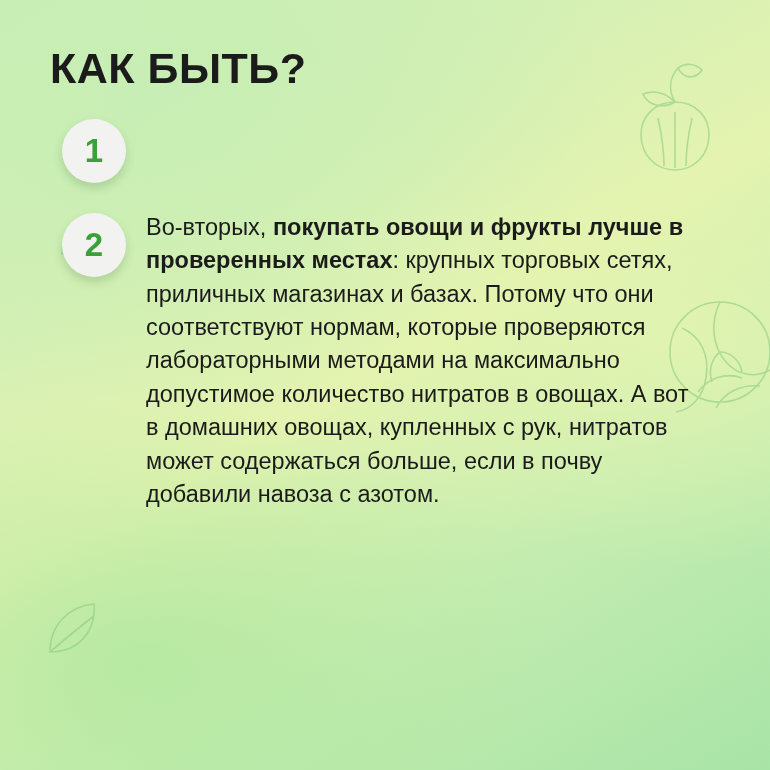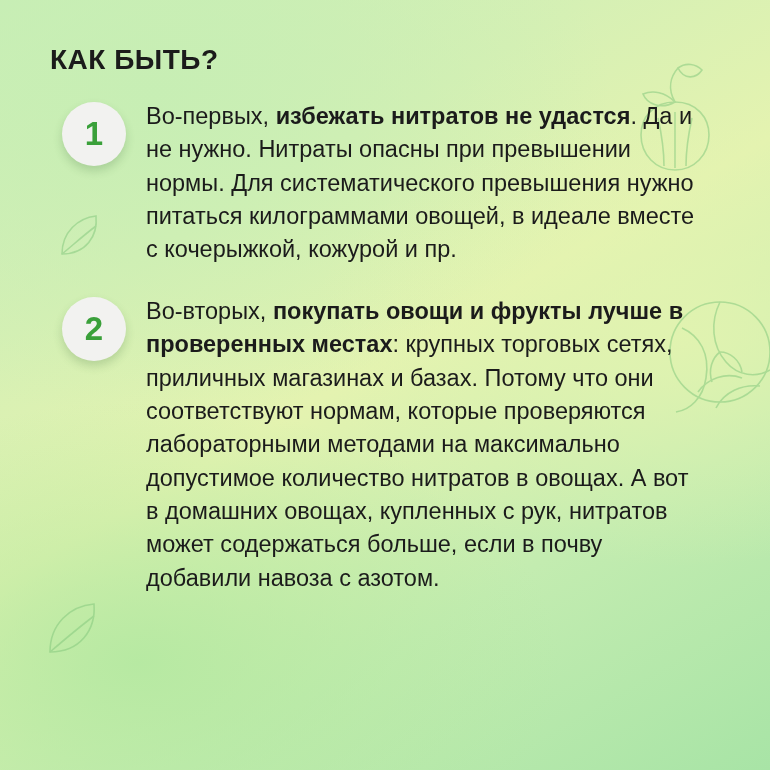--- a/index.html
+++ b/index.html
@@ -27,21 +27,21 @@
   .bg-art {
     position: absolute;
     inset: 0;
     pointer-events: none;
   }
   .content {
     position: relative;
     padding: 34px 42px 0 42px;
   }
   .title {
-    font-size: 28px;
+    font-size: 43px;
     font-weight: bold;
     letter-spacing: 0.5px;
     color: #1b1b1b;
     margin: 10px 0 22px 8px;
   }
   .item {
     display: flex;
     align-items: flex-start;
     margin-bottom: 26px;
   }
@@ -113,23 +113,20 @@
     </g>
   </svg>
 
   <div class="content">
     <div class="title">КАК БЫТЬ?</div>
 
     <div class="item">
       <div class="badge-wrap">
         <div class="badge">1</div>
       </div>
-      <div class="para">
-        <span>Во-первых, </span><b>избежать нитратов не удастся</b><span>. Да и не нужно. Нитраты опасны при превышении нормы. Для систематического превышения нужно питаться килограммами овощей, в идеале вместе с кочерыжкой, кожурой и пр.</span>
-      </div>
     </div>
 
     <div class="item">
       <div class="badge-wrap">
         <div class="badge">2</div>
       </div>
       <div class="para">
         <span>Во-вторых, </span><b>покупать овощи и фрукты лучше в проверенных местах</b><span>: крупных торговых сетях, приличных магазинах и базах. Потому что они соответствуют нормам, которые проверяются лабораторными методами на максимально допустимое количество нитратов в овощах. А вот в домашних овощах, купленных с рук, нитратов может содержаться больше, если в почву добавили навоза с азотом.</span>
       </div>
     </div>

